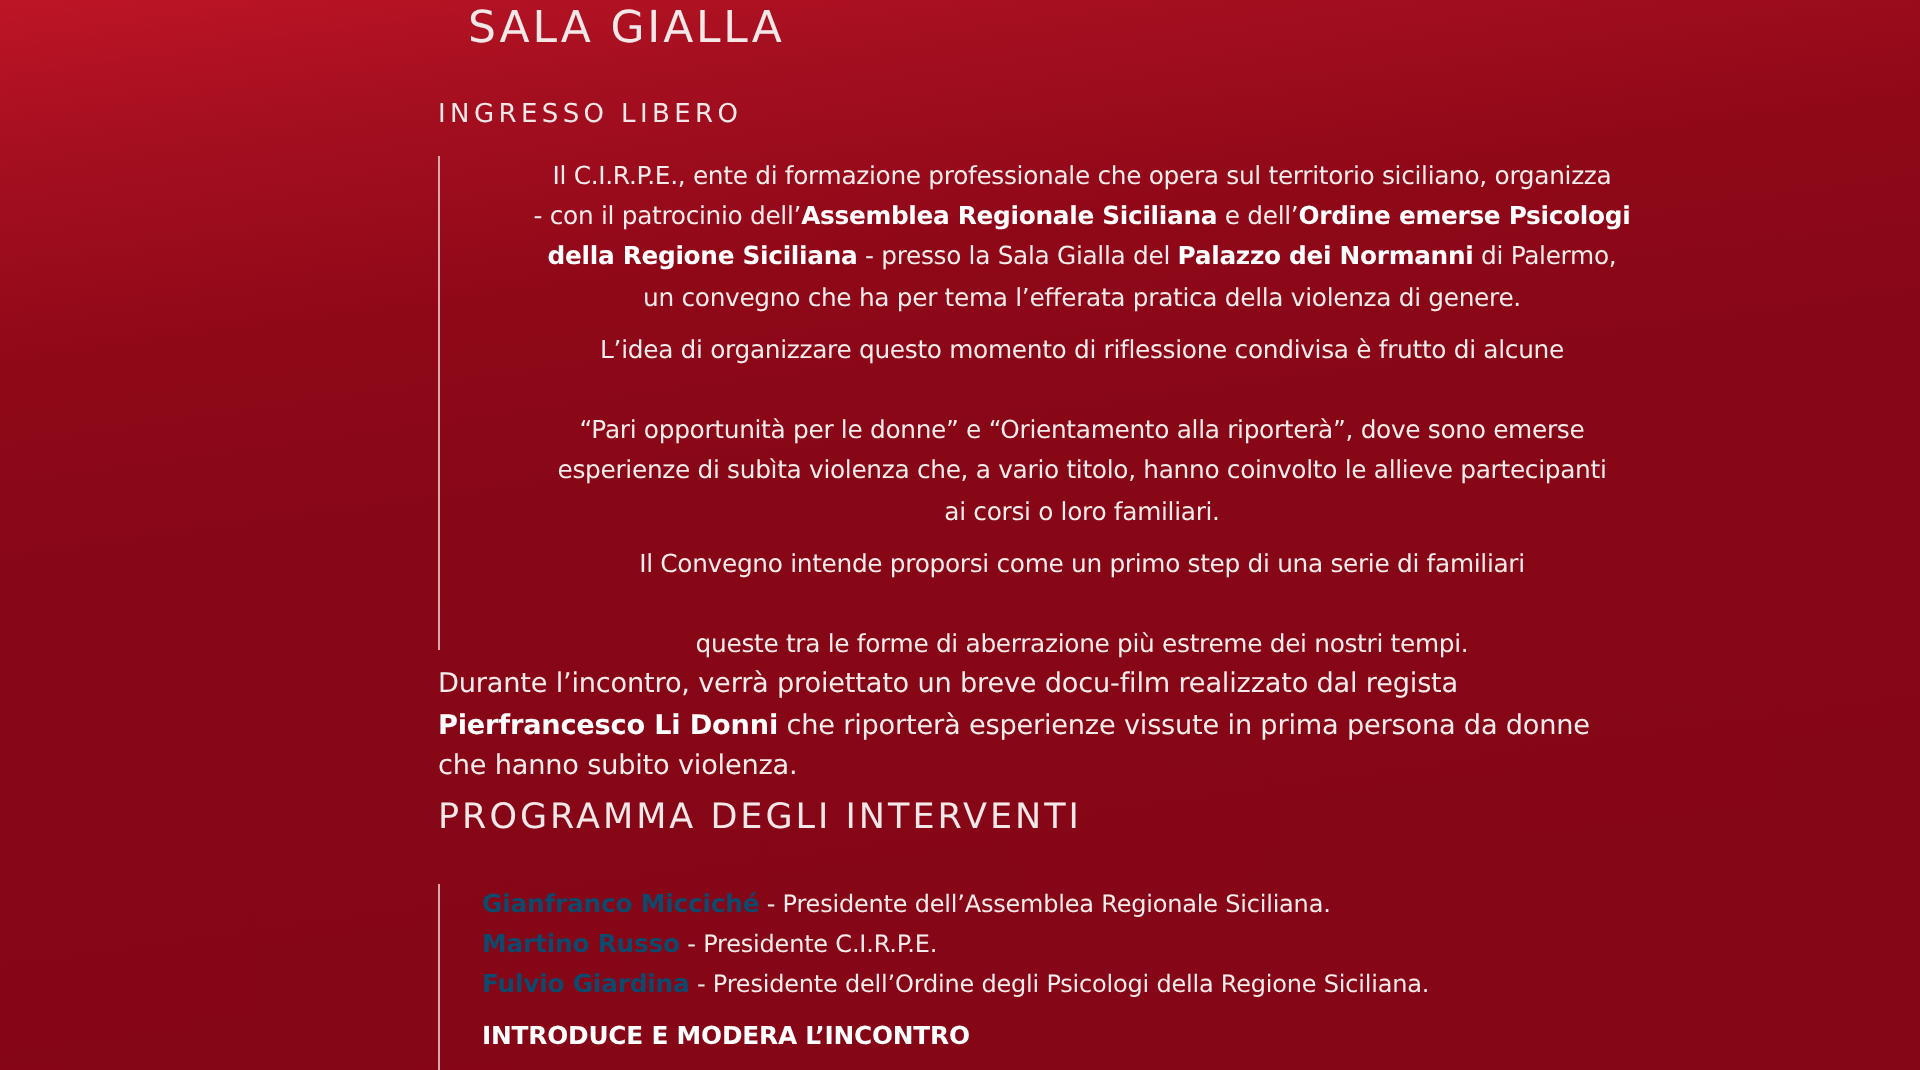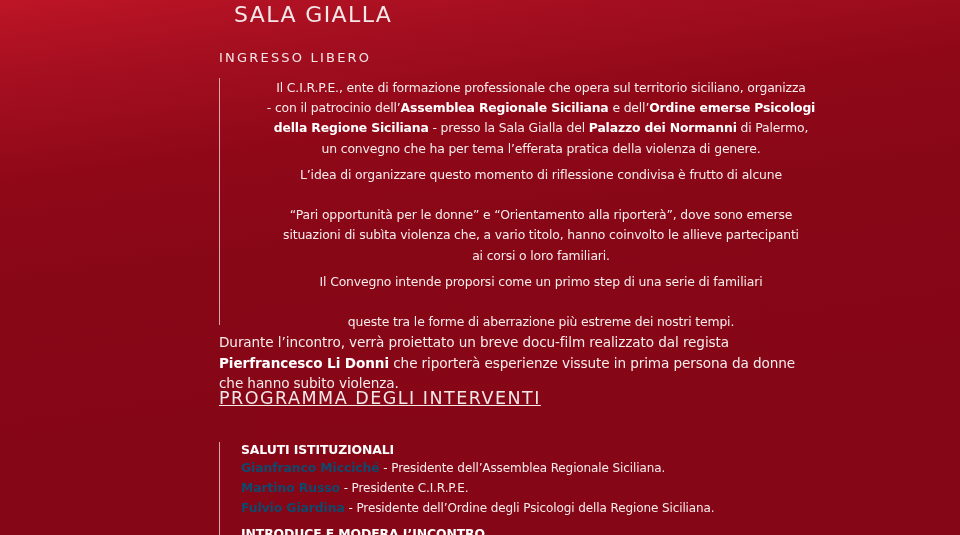--- a/index.html
+++ b/index.html
@@ -66,25 +66,24 @@
       top: 332px;
       left: 0;
       font-size: 13.6px;
       line-height: 20.5px;
       letter-spacing: -0.1px;
       white-space: nowrap;
     }
     .intro b { font-weight: bold; color: #fff; }
     .program-title {
       position: absolute;
-      top: 388px;
+      top: 399px;
       left: 0;
       font-size: 17.5px;
       letter-spacing: 1.5px;
-      text-decoration: underline;
     }
     .program-block {
       position: absolute;
       top: 442px;
       left: 0;
       width: 600px;
       border-left: 1px solid #d9a8ad;
       padding-left: 21px;
       height: 100px;
     }
@@ -119,40 +118,39 @@
     <div class="para">
       <span>Il C.I.R.P.E., ente di formazione professionale che opera sul territorio siciliano, organizza</span><br>
       <span>- con il patrocinio dell’</span><b>Assemblea Regionale Siciliana</b><span> e dell’</span><b>Ordine emerse Psicologi</b><br>
       <b>della Regione Siciliana</b><span> - presso la Sala Gialla del </span><b>Palazzo dei Normanni</b><span> di Palermo,</span><br>
       <span>un convegno che ha per tema l’efferata pratica della  violenza di genere.</span>
     </div>
     <div class="para">
       <span>L’idea di organizzare questo momento di riflessione condivisa è frutto di alcune</span><br>
       <br>
       <span>“Pari opportunità per le donne” e “Orientamento alla riporterà”, dove sono emerse</span><br>
-      <span>situazioni di subìta violenza che, a vario titolo, hanno coinvolto le allieve partecipanti</span><br>
+      <span>esperienze di subìta violenza che, a vario titolo, hanno coinvolto le allieve partecipanti</span><br>
       <span>ai corsi o loro familiari.</span>
     </div>
     <div class="para">
       <span>Il Convegno intende proporsi come un primo step di una serie di familiari</span><br>
       <br>
       <span>queste tra le forme di aberrazione più estreme dei nostri tempi.</span>
     </div>
   </div>
 
   <div class="intro">
     <span>Durante l’incontro, verrà proiettato un breve docu-film realizzato dal regista</span><br>
     <b>Pierfrancesco Li Donni</b><span> che riporterà esperienze vissute in prima persona da donne</span><br>
     <span>che hanno subito violenza.</span>
   </div>
 
   <h2 class="heading program-title">PROGRAMMA DEGLI INTERVENTI</h2>
 
   <div class="program-block">
-    <p class="section-label">SALUTI ISTITUZIONALI</p>
     <p class="speaker">
       <span class="name">Gianfranco Micciché</span><span class="role"> - Presidente dell’Assemblea Regionale Siciliana.</span>
     </p>
     <p class="speaker">
       <span class="name">Martino Russo</span><span class="role"> - Presidente C.I.R.P.E.</span>
     </p>
     <p class="speaker">
       <span class="name">Fulvio Giardina</span><span class="role"> - Presidente dell’Ordine degli Psicologi della Regione Siciliana.</span>
     </p>
     <p class="section-label second">INTRODUCE E MODERA L’INCONTRO</p>

